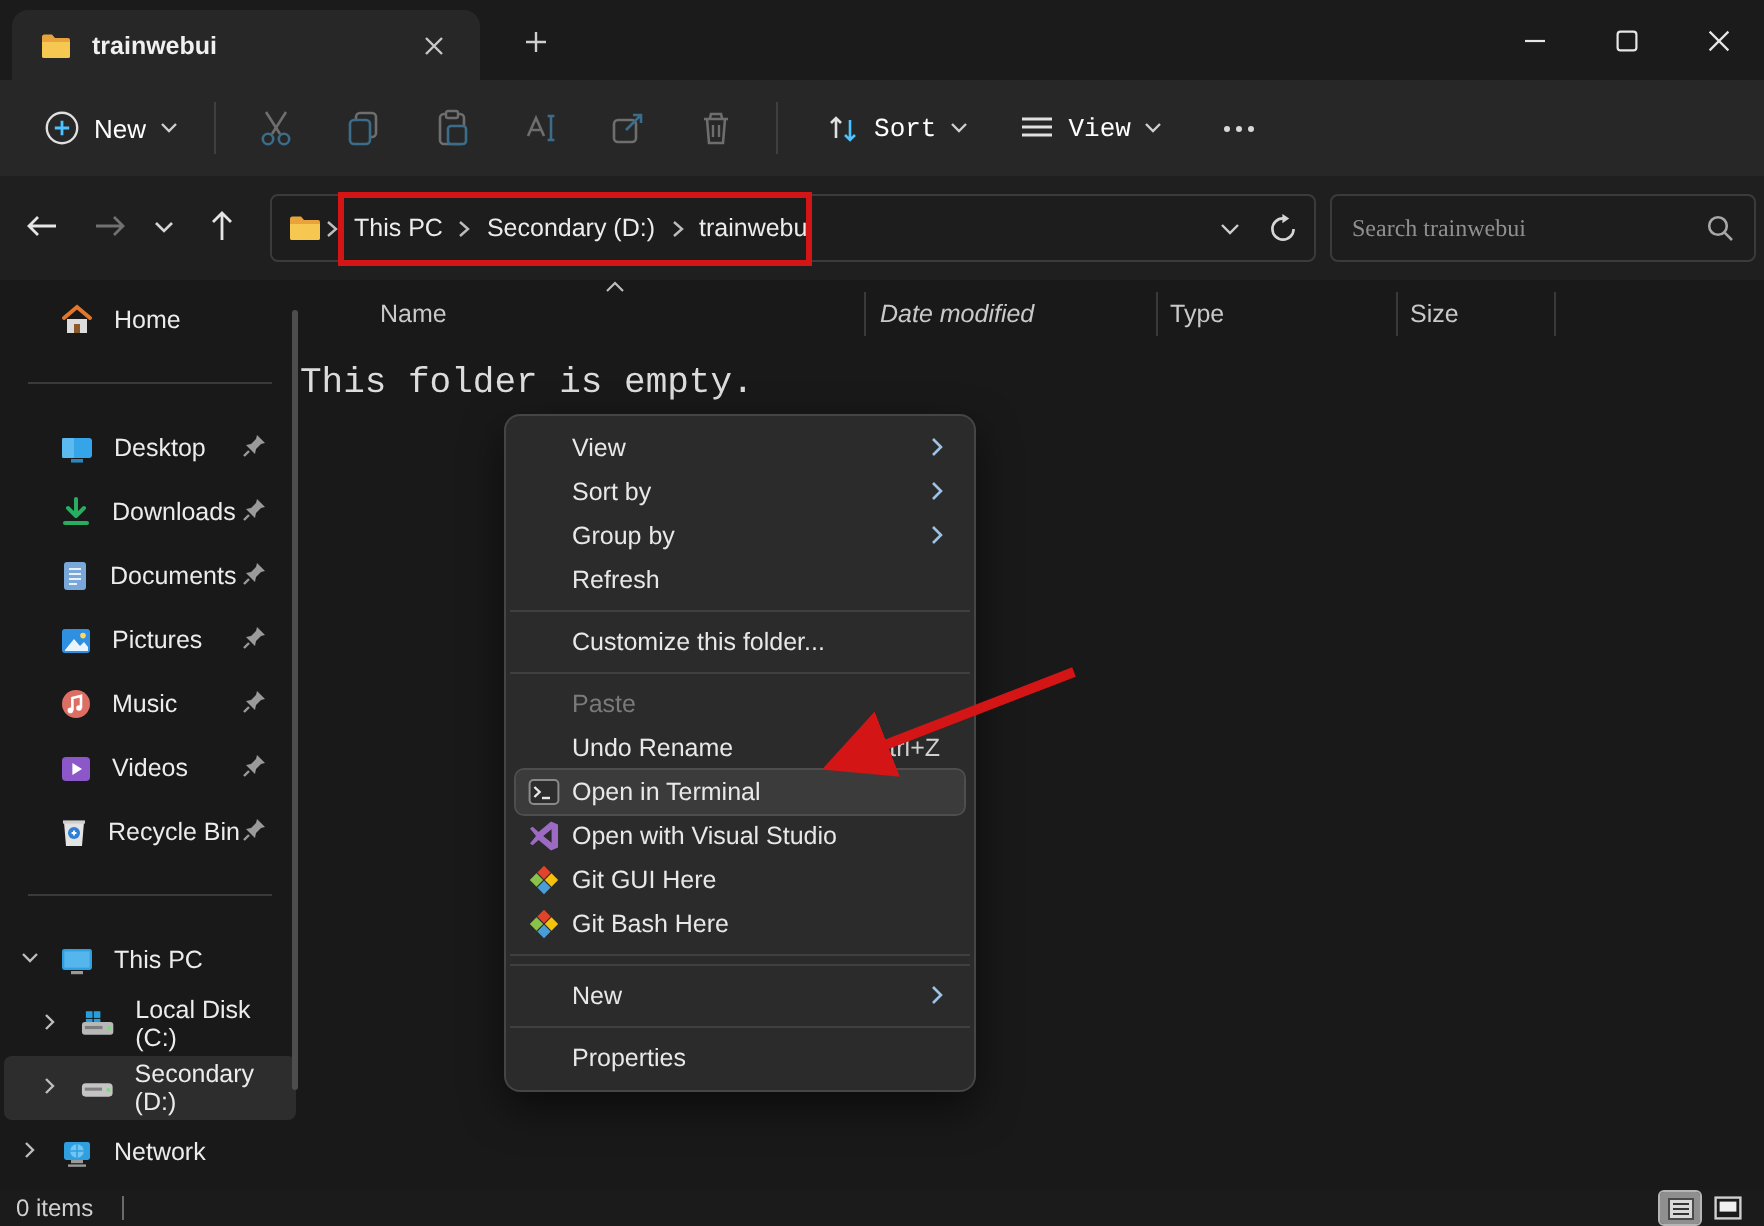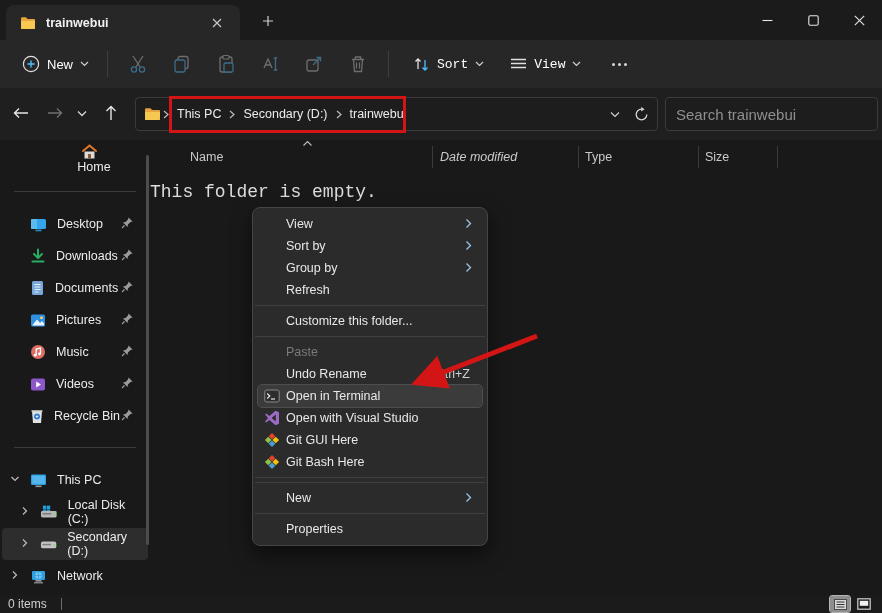--- a/index.html
+++ b/index.html
@@ -32,31 +32,31 @@
   .navbar { position:relative; height:52px; background:#1f1f1f; }
   .nav-btn { position:absolute; top:10px; width:30px; height:30px; display:flex; align-items:center; justify-content:center; border-radius:4px; }
   .addressbar { position:absolute; left:135px; top:9px; width:523px; height:34px; background:#1d1d1d;
                 border:1px solid #3b3b3b; border-radius:4px; display:flex; align-items:center; padding:0 8px; }
   .crumb { font-size:12.5px; color:#ececec; padding:3px 6px; border-radius:3px; white-space:nowrap; }
   .crumb-sep { display:flex; align-items:center; padding:0 2px; }
   .addr-right { margin-left:auto; display:flex; align-items:center; gap:14px; }
   .searchbox { position:absolute; left:665px; top:9px; width:213px; height:34px; background:#1d1d1d;
                border:1px solid #3b3b3b; border-radius:4px; display:flex; align-items:center; padding:0 10px; }
   .searchbox input { flex:1; background:transparent; border:none; outline:none; color:#cfcfcf;
-                     font-size:15px; font-family:Liberation Sans, sans-serif; }
+                     font-size:12px; font-family:Liberation Serif, serif; }
   .searchbox input::placeholder { color:#8f8f8f; }
 
   
   .body-row { position:relative; display:flex; height:455px; }
   .sidebar { position:relative; width:150px; background:#191919; flex-shrink:0; font-size:12.5px; }
   .side-row { height:32px; display:flex; align-items:center; padding-left:28px; position:relative; border-radius:4px; margin:0 2px; }
   .side-row .lbl { margin-left:10px; color:#ececec; }
   .side-pin { position:absolute; right:14px; top:8px; }
   .side-sep { height:1px; background:#3a3a3a; margin:15px 14px 16px 14px; }
-  .side-row.home { margin-top:4px;flex-direction:column; }
+  .side-row.home { margin-top:4px; }
   .side-row.tree { padding-left:28px; }
   .side-row .tw { position:absolute; left:8px; top:10px; }
   .side-row.child { padding-left:38px; }
   .side-row.child .tw { left:18px; }
   .side-row.selected { background:#2d2d2d; }
   .side-scrollbar { position:absolute; right:1px; top:15px; width:3px; height:390px; background:#4d4d4d; border-radius:2px; }
 
   .main { position:relative; flex:1; background:#191919; }
   .col-headers { position:relative; height:30px; margin-top:2px; font-size:12.5px; color:#c9c9c9; }
   .col-label { position:absolute; top:8px; }

